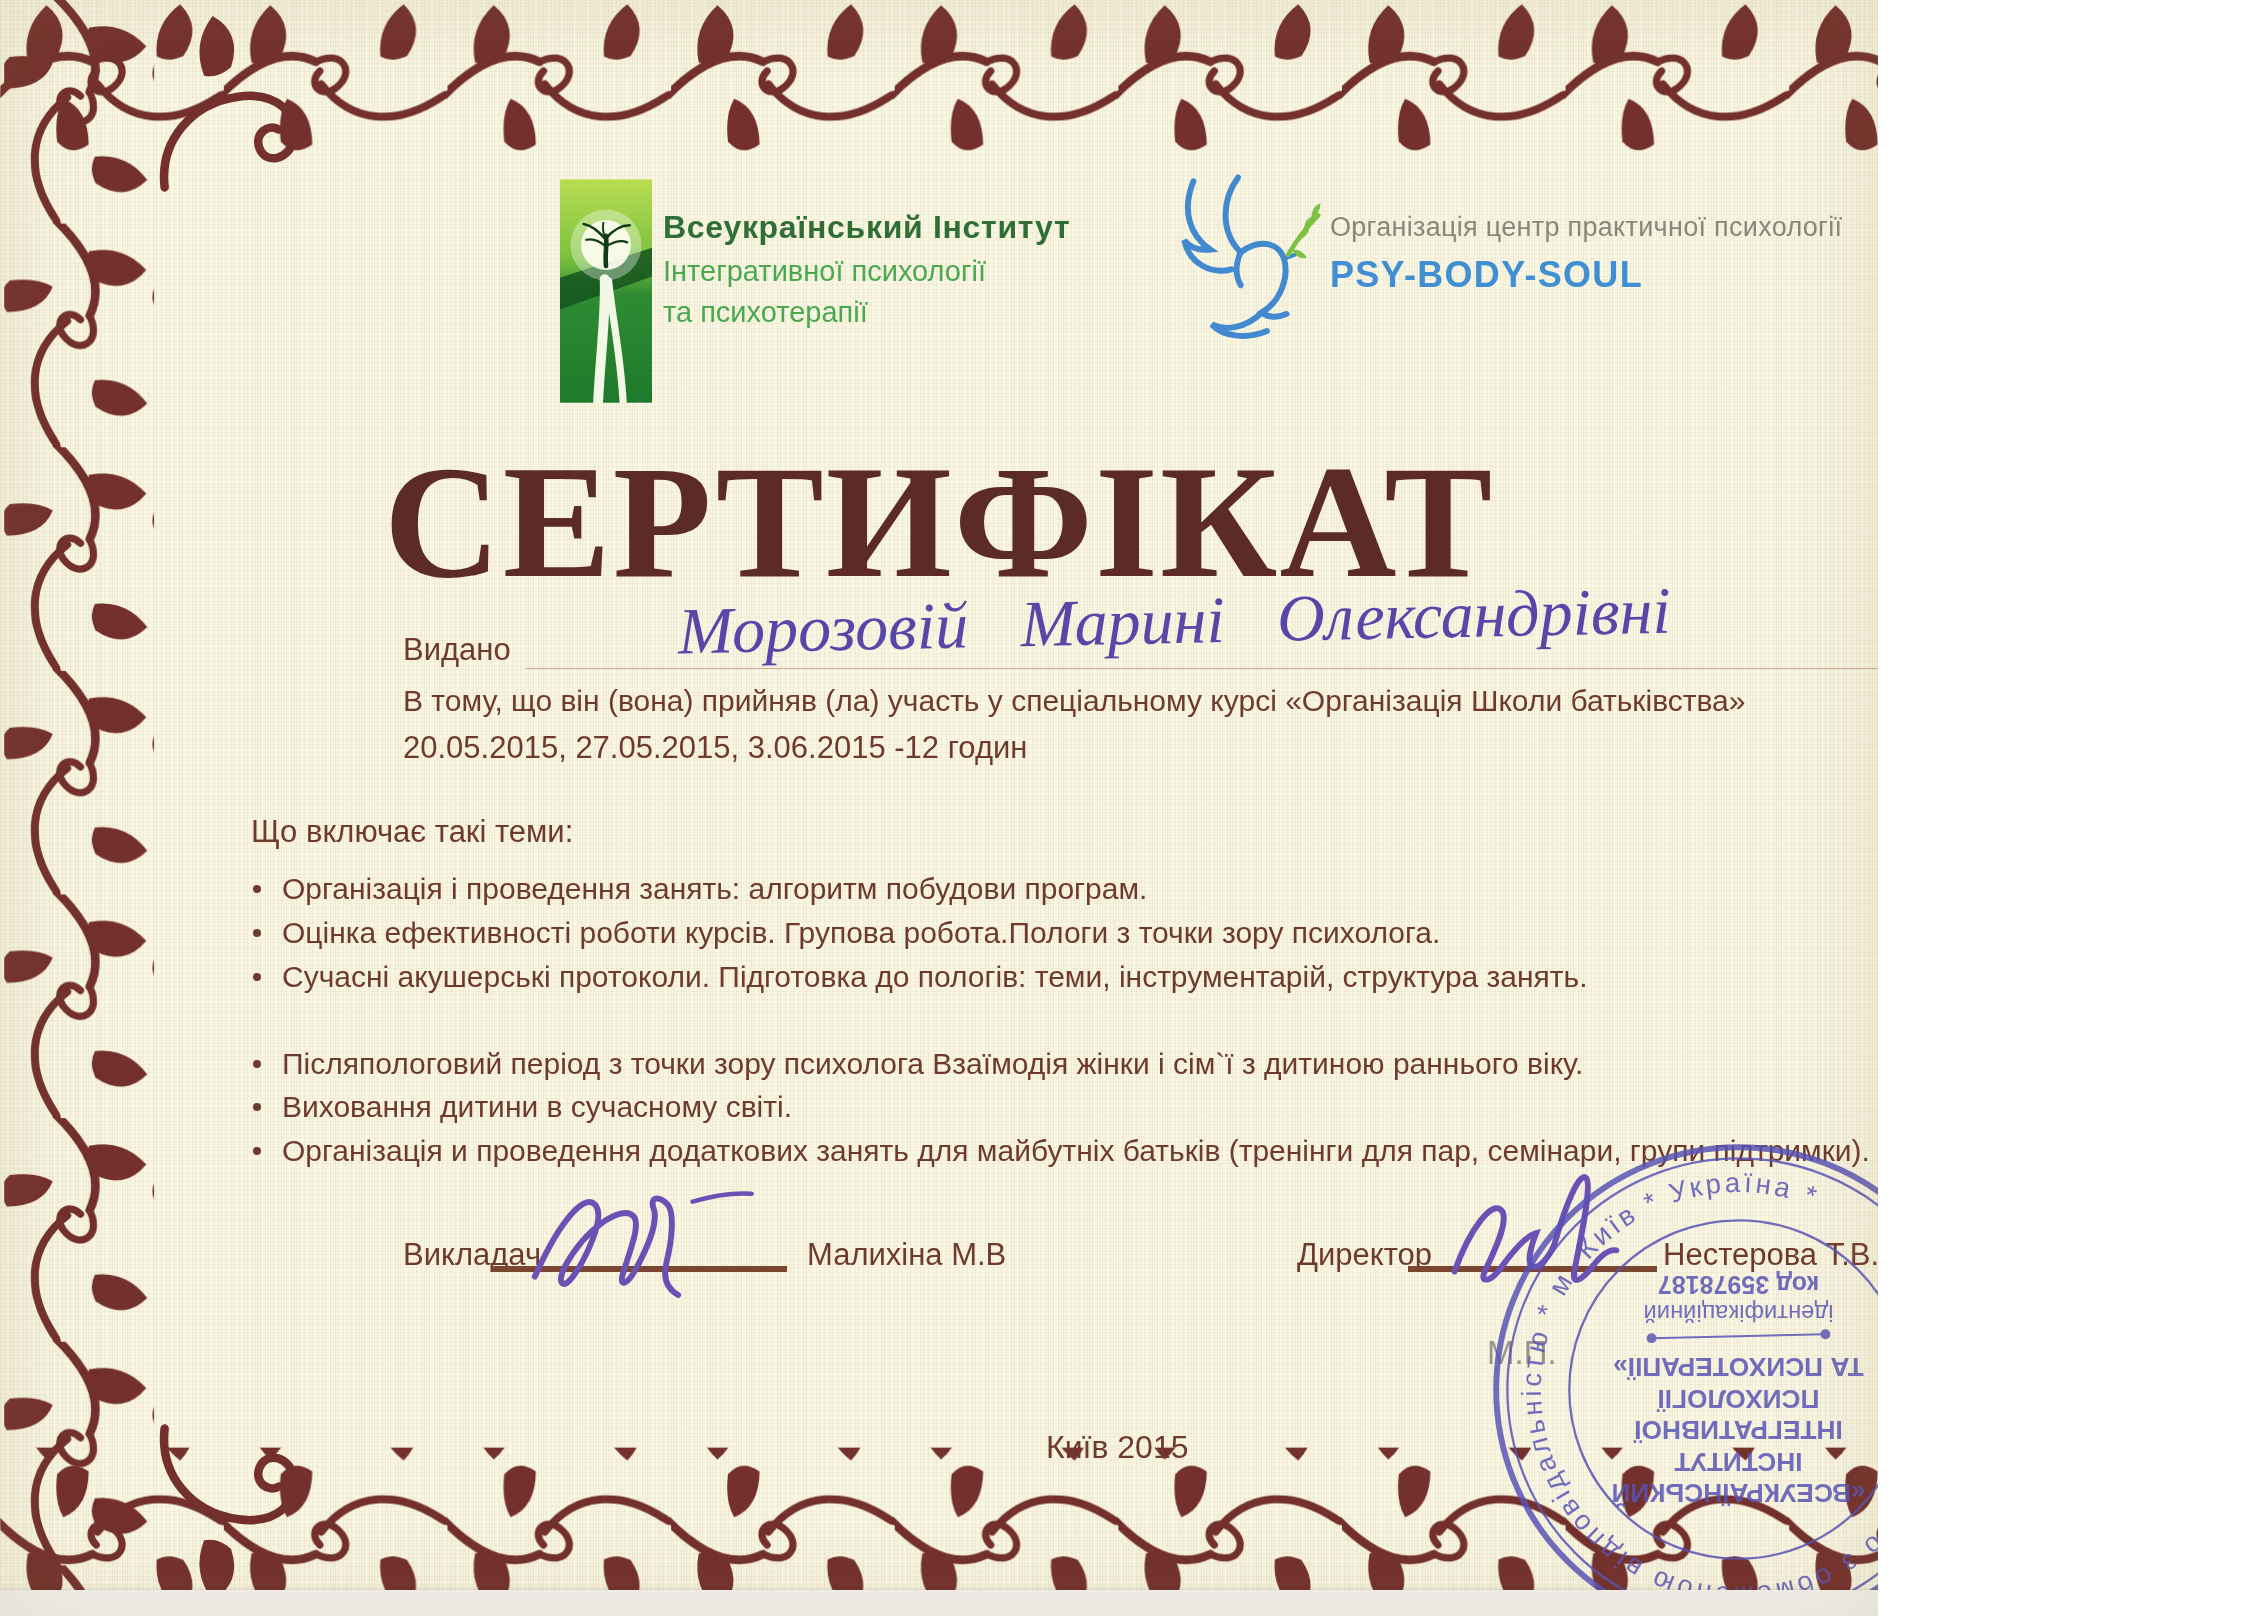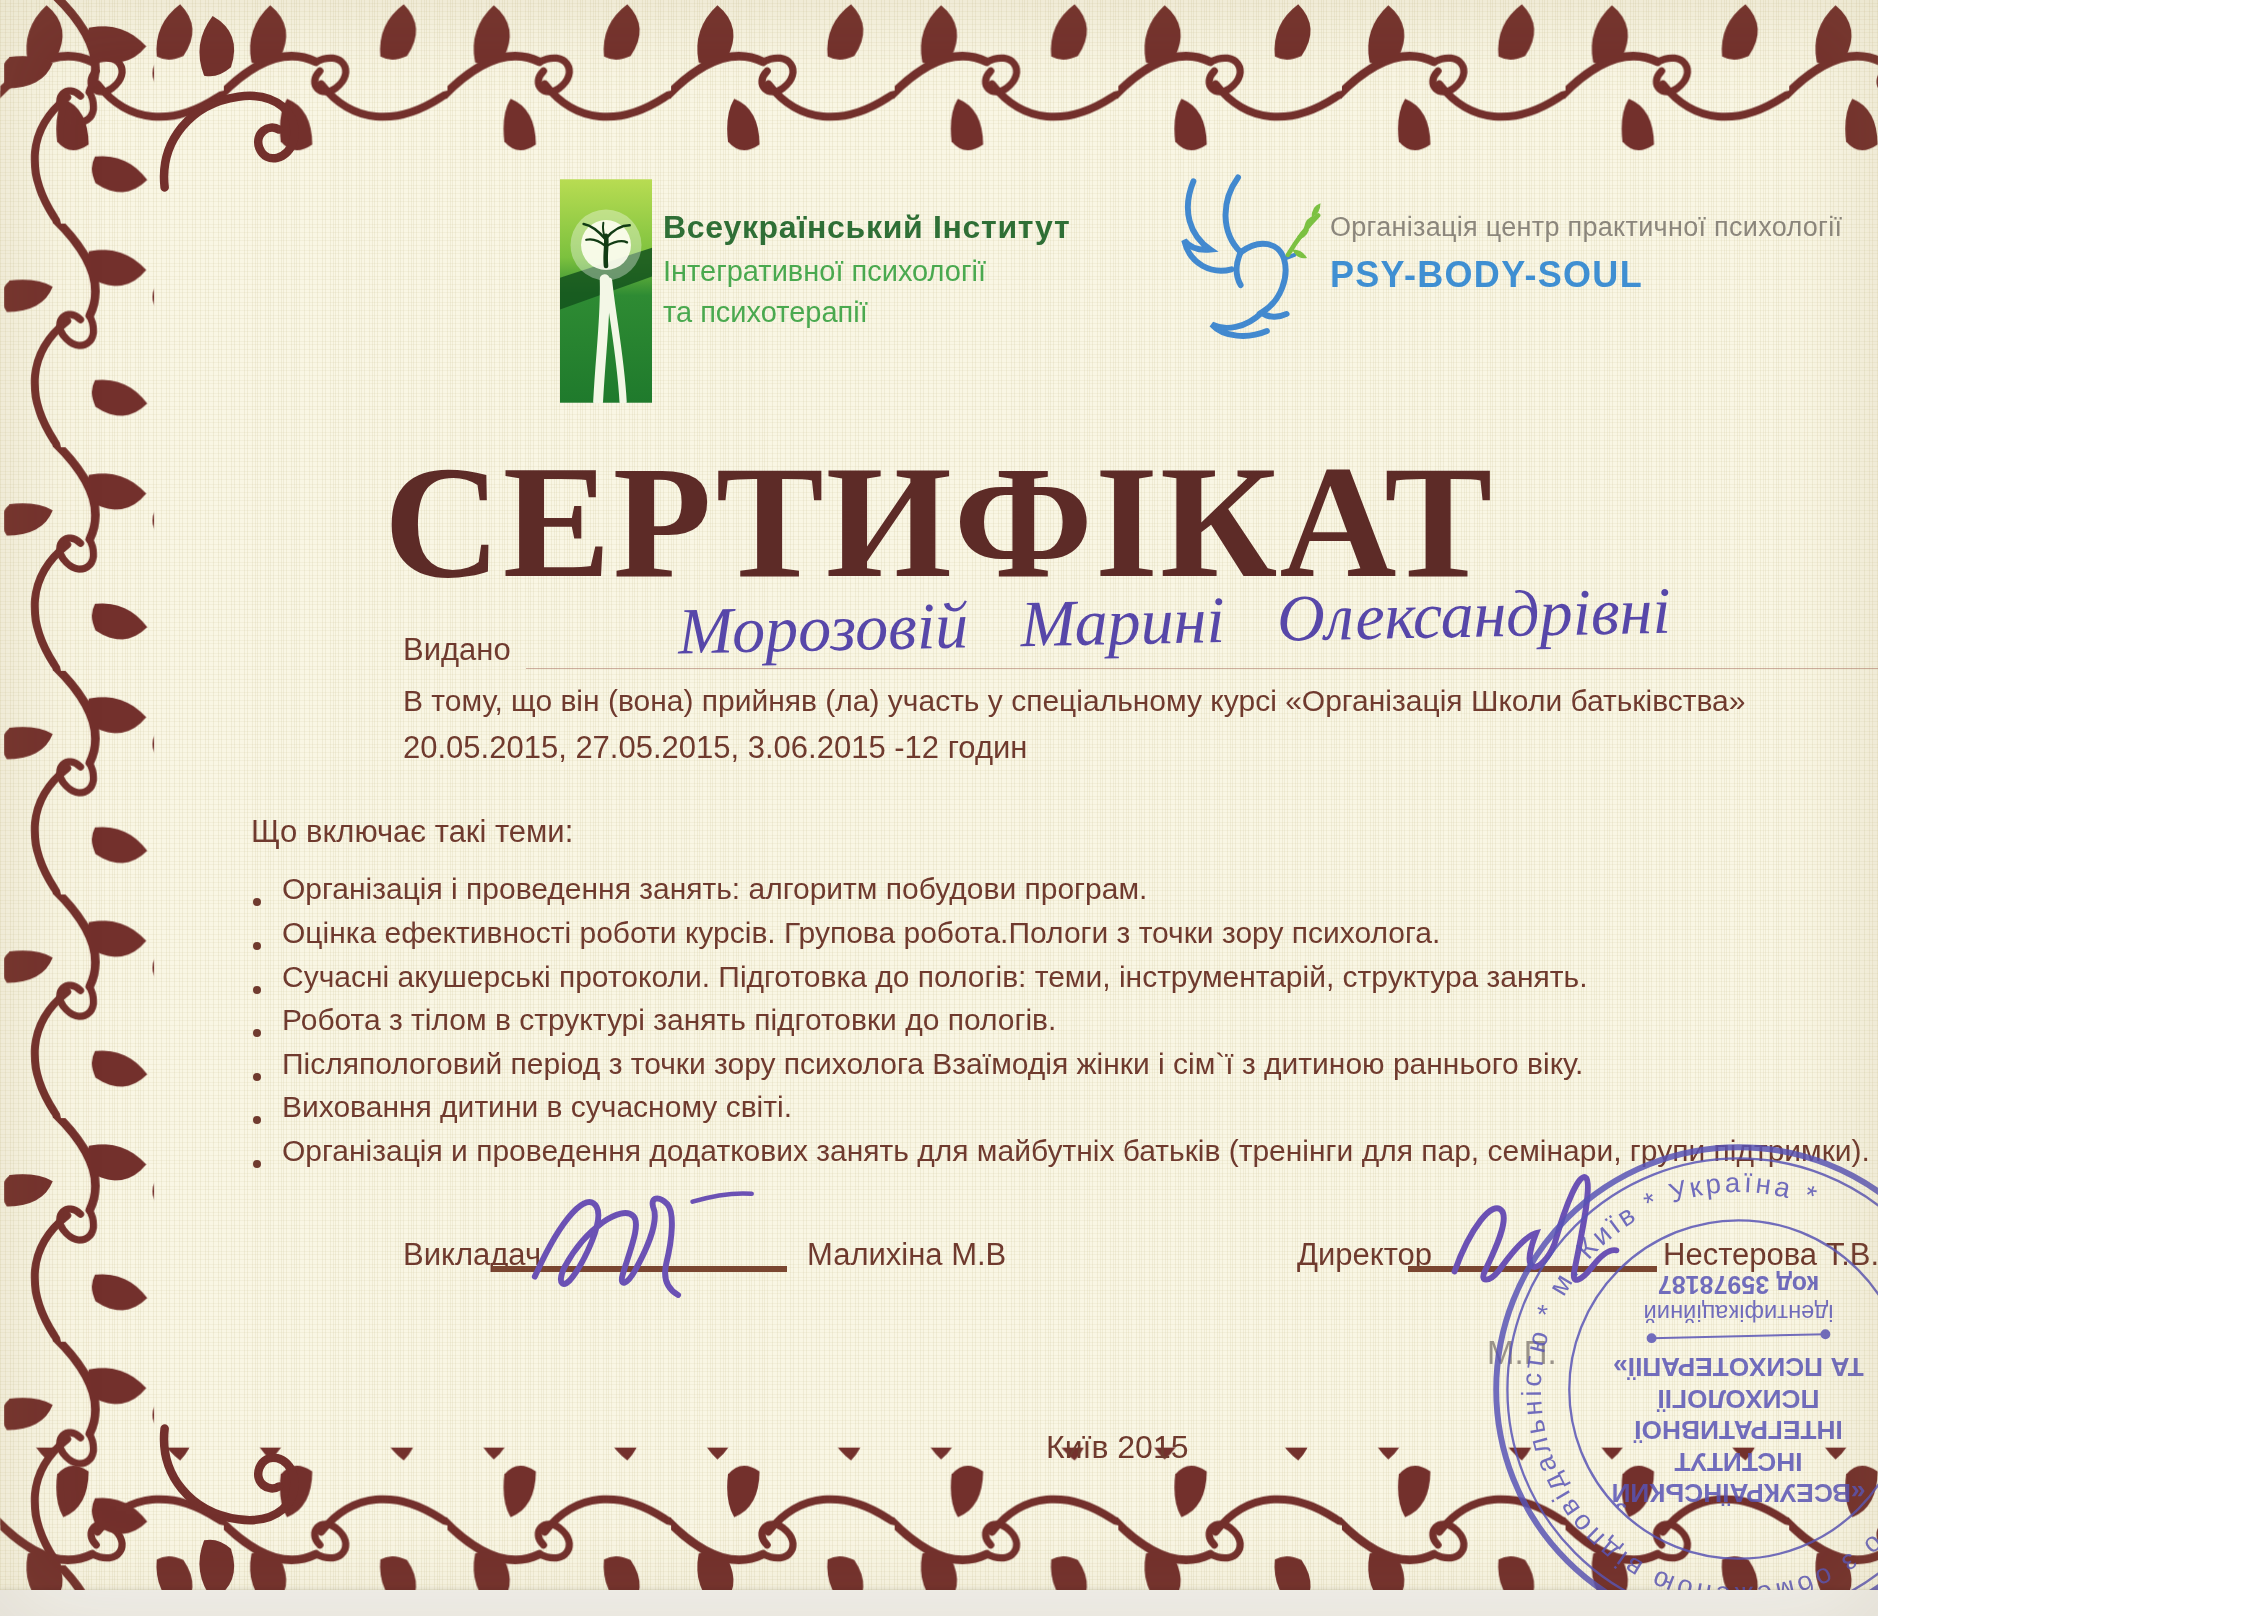--- a/index.html
+++ b/index.html
@@ -30,21 +30,21 @@
   .issued-label{position:absolute;left:403px;top:632px;font-size:31px;color:#6f3a2e;}
   .recipient{position:absolute;left:678px;top:583px;font-family:"Liberation Serif",serif;
     font-style:italic;font-size:66px;color:#5747a9;word-spacing:36px;
     transform:rotate(-1.2deg);white-space:nowrap;}
   .name-line{position:absolute;left:526px;top:668px;width:1635px;height:1.3px;
     background:rgba(170,115,100,.55);}
 
   .statement{position:absolute;left:403px;top:684px;font-size:30px;color:#6f3a2e;white-space:nowrap;}
   .dates{position:absolute;left:403px;top:730px;font-size:31px;color:#6f3a2e;white-space:nowrap;}
   .topics-heading{position:absolute;left:251px;top:814px;font-size:31px;color:#6f3a2e;}
-  .topic{position:absolute;left:253px;display:flex;align-items:flex-end;white-space:nowrap;}
+  .topic{position:absolute;left:253px;display:flex;align-items:flex-start;white-space:nowrap;}
   .topic .dot{width:8px;height:8px;border-radius:50%;background:#6f3a2e;
     margin:13px 21px 0 0;flex:0 0 auto;}
   .topic .txt{font-size:30px;color:#6f3a2e;}
 
   .sig-label{position:absolute;top:1237px;font-size:31px;color:#6f3a2e;}
   .sig-name{position:absolute;top:1237px;font-size:31px;color:#6f3a2e;white-space:nowrap;}
   .sig-line{position:absolute;top:1266px;height:6px;background:#7a4631;}
   .seal-label{position:absolute;left:1487px;top:1334px;font-size:33px;color:#9a9389;}
   .footer{position:absolute;left:1046px;top:1429px;font-size:32px;color:#6f3a2e;}
 
@@ -162,24 +162,20 @@
       <span class="txt">Організація і проведення занять: алгоритм побудови програм.</span>
     </div>
   <div class="topic" style="top:916px;">
       <span class="dot"></span>
       <span class="txt">Оцінка ефективності роботи курсів. Групова робота.Пологи з точки зору психолога.</span>
     </div>
   <div class="topic" style="top:960px;">
       <span class="dot"></span>
       <span class="txt">Сучасні акушерські протоколи. Підготовка до пологів: теми, інструментарій, структура занять.</span>
     </div>
-  <div class="topic" style="top:1003px;">
-      <span class="dot"></span>
-      <span class="txt">Робота з тілом в структурі занять підготовки до пологів.</span>
-    </div>
   <div class="topic" style="top:1090px;">
       <span class="dot"></span>
       <span class="txt">Виховання дитини в сучасному світі.</span>
     </div>
   <div class="topic" style="top:1047px;">
       <span class="dot"></span>
       <span class="txt">Післяпологовий період з точки зору психолога Взаїмодія жінки і сім`ї з дитиною раннього віку.</span>
     </div>
   <div class="topic" style="top:1134px;">
       <span class="dot"></span>

